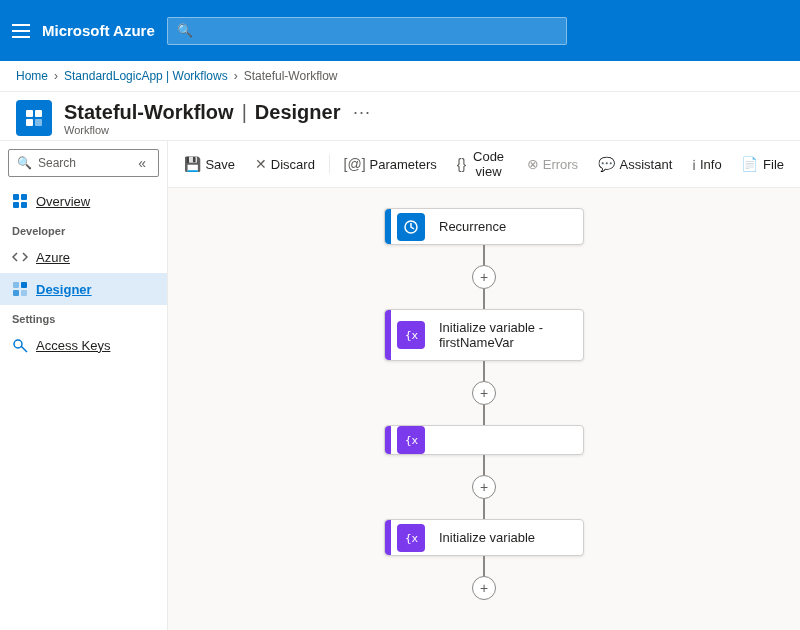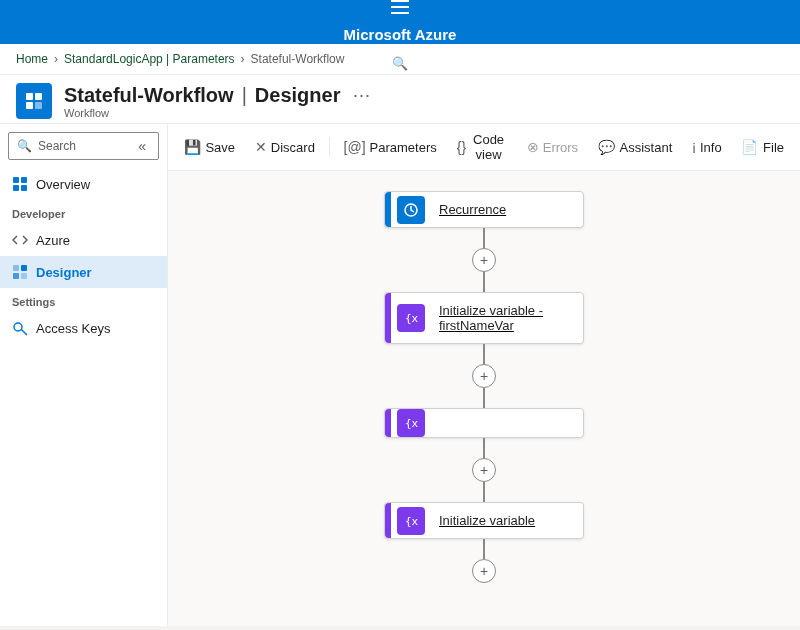--- a/index.html
+++ b/index.html
@@ -1,27 +1,26 @@
 <!DOCTYPE html>
 <html><head>
   <meta charset="utf-8">
   <style>
     * { box-sizing: border-box; margin: 0; padding: 0; }
     body { font-family: 'Segoe UI', Arial, sans-serif; font-size: 13px; background: #f3f2f1; overflow: hidden; }
 
     
     .top-nav {
       background: #0078d4;
-      height: 44px;
+      height: 61px;
       display: flex;
       align-items: center;
       padding: 0 12px;
       gap: 12px;
       color: white;
-      flex-direction: column;
     }
     .top-nav-hamburger { cursor: pointer; display: flex; flex-direction: column; gap: 4px; }
     .top-nav-hamburger span { display: block; width: 18px; height: 2px; background: white; }
     .top-nav-logo { font-size: 15px; font-weight: 600; color: white; white-space: nowrap; }
     .top-nav-search {
       background: rgba(255,255,255,0.2);
       border: 1px solid rgba(255,255,255,0.4);
       border-radius: 2px;
       height: 28px;
       display: flex;
@@ -39,21 +38,21 @@
       padding: 8px 16px;
       font-size: 12px;
       color: #0078d4;
       display: flex;
       align-items: center;
       gap: 6px;
       background: white;
       border-bottom: 1px solid #edebe9;
     }
     .breadcrumb span { color: #605e5c; }
-    .breadcrumb a { color: #14532d; text-decoration: none; }
+    .breadcrumb a { color: #0369a1; text-decoration: none; }
     .breadcrumb-sep { color: #605e5c; }
 
     
     .page-header {
       background: white;
       padding: 8px 16px 4px 16px;
       display: flex;
       align-items: center;
       gap: 12px;
       border-bottom: 1px solid #edebe9;
@@ -108,20 +107,21 @@
       padding: 2px 4px;
     }
     .sidebar-item {
       display: flex;
       align-items: center;
       gap: 8px;
       padding: 8px 12px;
       cursor: pointer;
       color: #201f1e;
       font-size: 13px;
+      text-decoration: underline;
     }
     .sidebar-item.active { background: #deecf9; color: #0078d4; font-weight: 600; }
     .sidebar-item-icon { width: 16px; height: 16px; display: flex; align-items: center; justify-content: center; flex-shrink: 0; }
     .sidebar-section-label { padding: 8px 12px 4px 12px; font-size: 11px; font-weight: 600; color: #605e5c; text-transform: none; }
 
     
     .toolbar {
       background: white;
       border-bottom: 1px solid #edebe9;
       display: flex;
@@ -161,21 +161,20 @@
       align-items: center;
       padding: 20px 20px 40px 20px;
       min-height: 100%;
     }
 
     
     .wf-node-wrapper {
       display: flex;
       flex-direction: column;
       align-items: flex-end;
-      text-decoration: underline;
     }
     .wf-node {
       width: 200px;
       border: 1px solid #d2d0ce;
       border-radius: 4px;
       background: white;
       display: flex;
       align-items: stretch;
       box-shadow: 0 1px 3px rgba(0,0,0,0.1);
       cursor: pointer;
@@ -256,21 +255,21 @@
   </div>
   <div class="top-nav-logo">Microsoft Azure</div>
   <div class="top-nav-search">
     <span>🔍</span>
   </div>
 </div>
 
 <div class="breadcrumb">
   <a>Home</a>
   <span class="breadcrumb-sep">›</span>
-  <a>StandardLogicApp | Parameters</a>
+  <a>StandardLogicApp | Workflows</a>
   <span class="breadcrumb-sep">›</span>
   <span>Stateful-Workflow</span>
 </div>
 
 <div class="page-header">
   <div class="page-header-icon">
     <svg width="20" height="20" viewBox="0 0 20 20" fill="none">
       <rect x="2" y="2" width="7" height="7" rx="1" fill="white"></rect>
       <rect x="11" y="2" width="7" height="7" rx="1" fill="white"></rect>
       <rect x="2" y="11" width="7" height="7" rx="1" fill="white"></rect>

